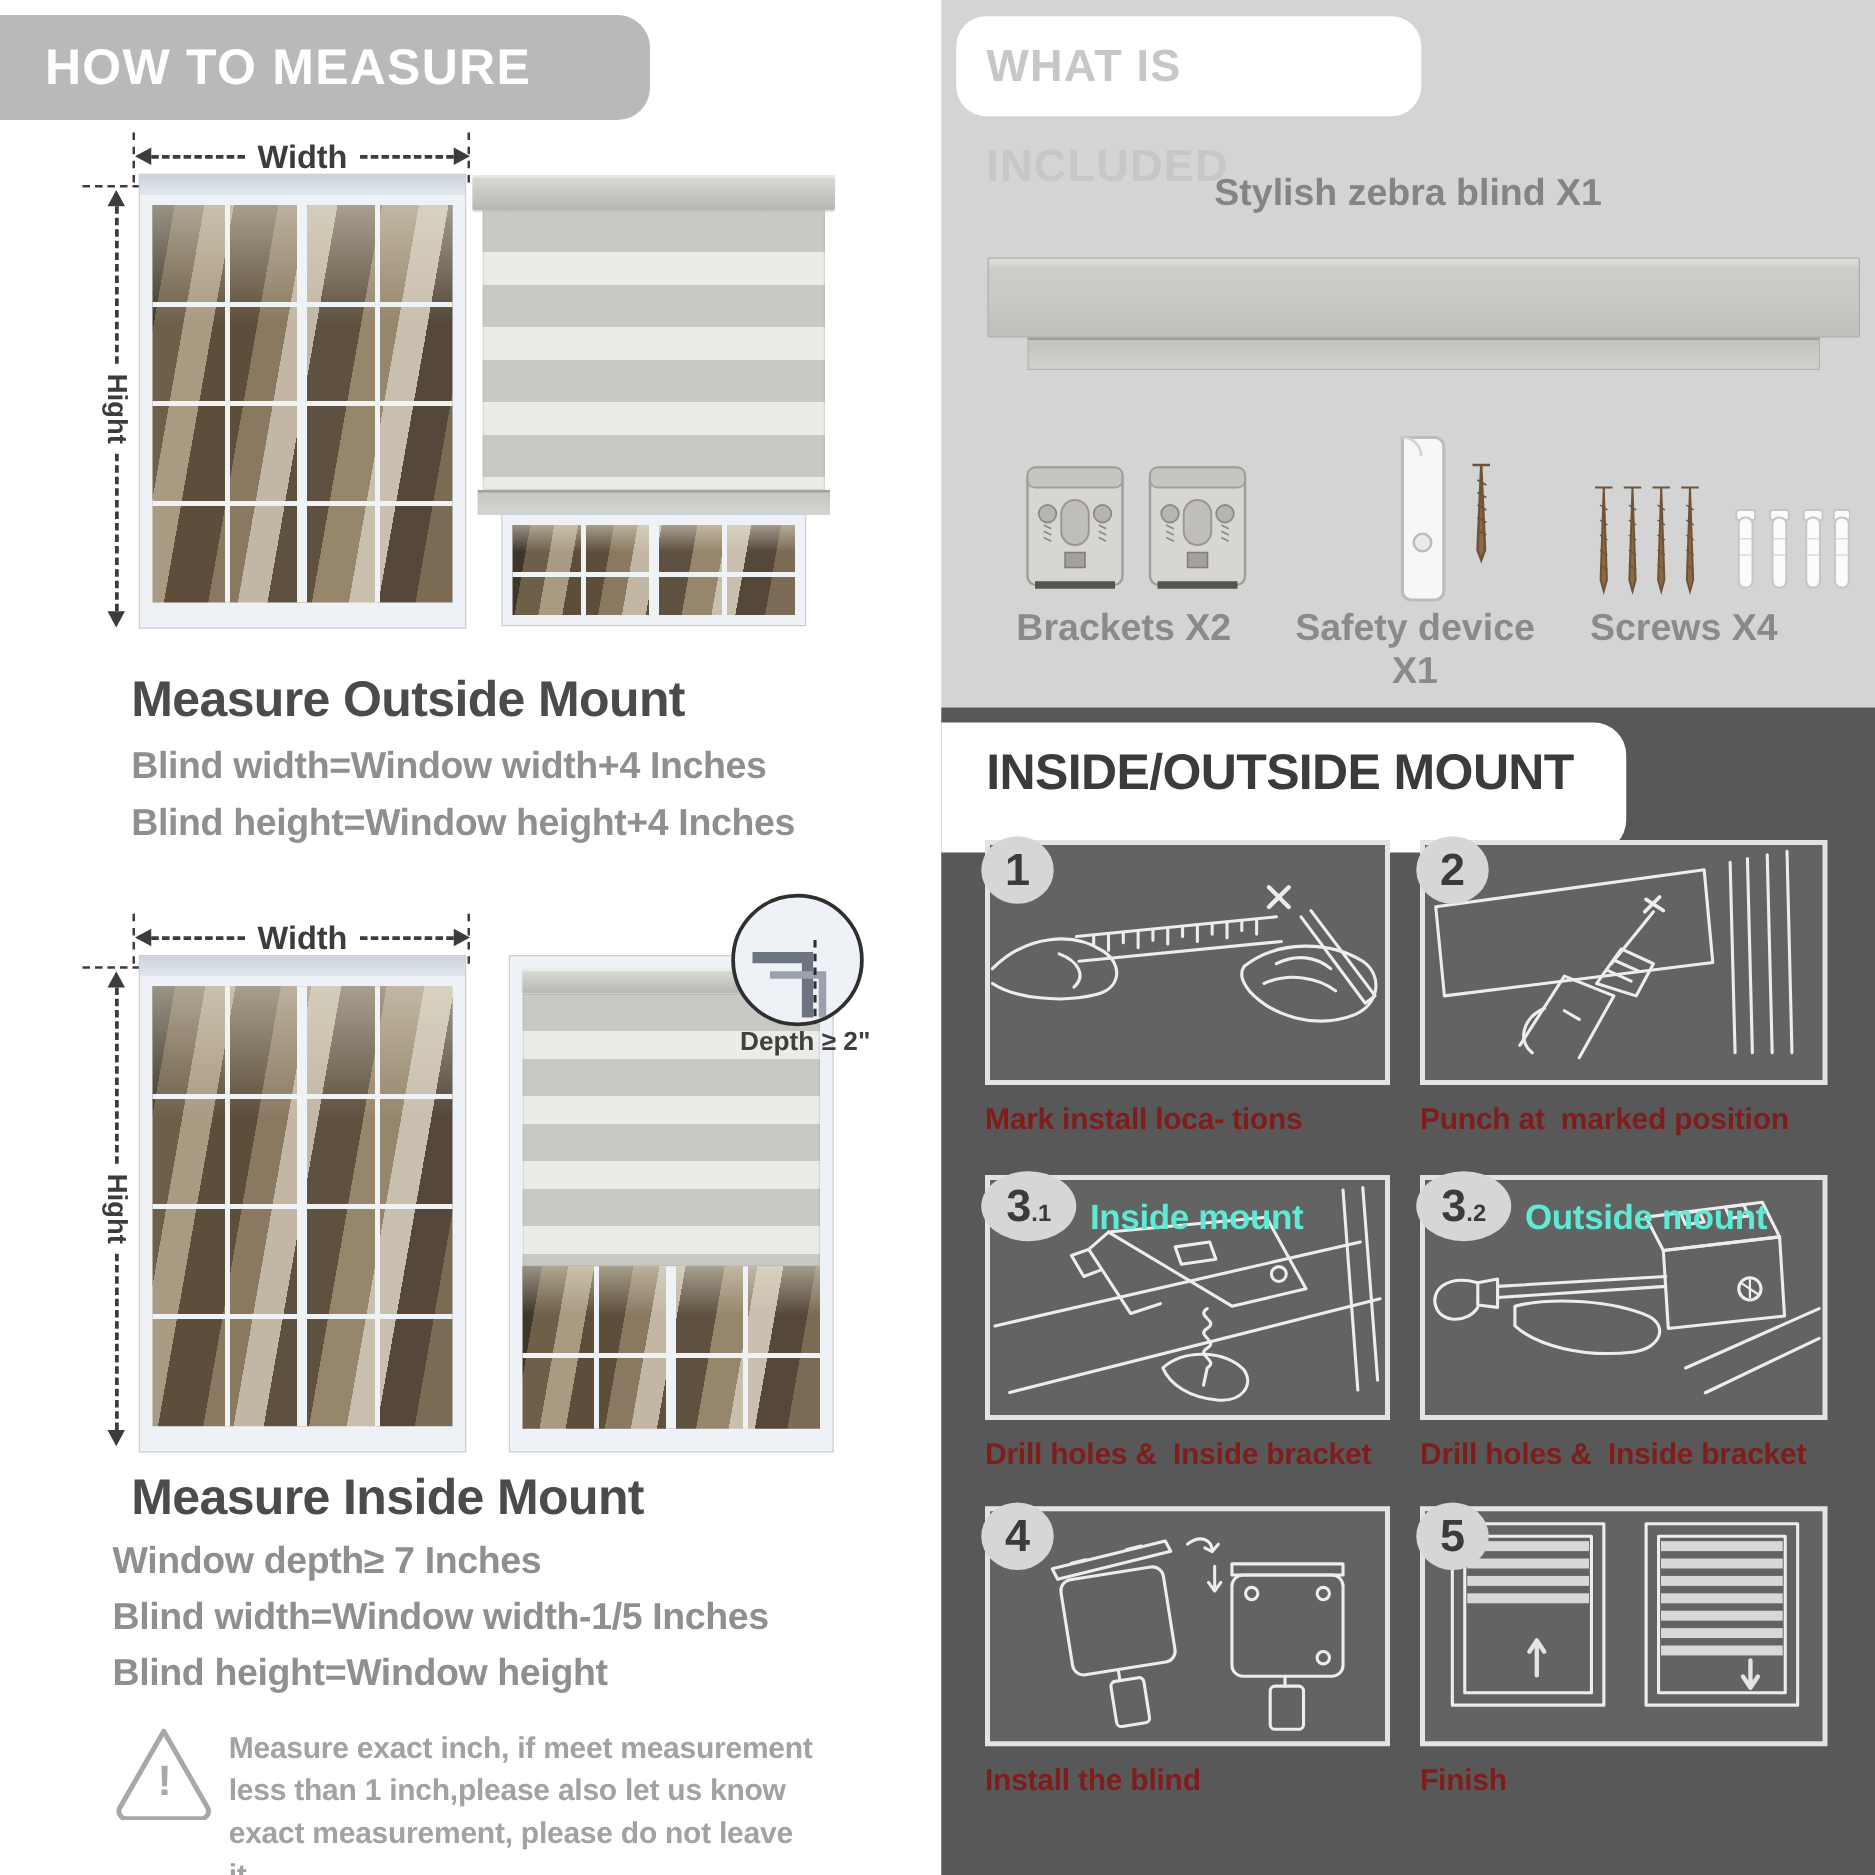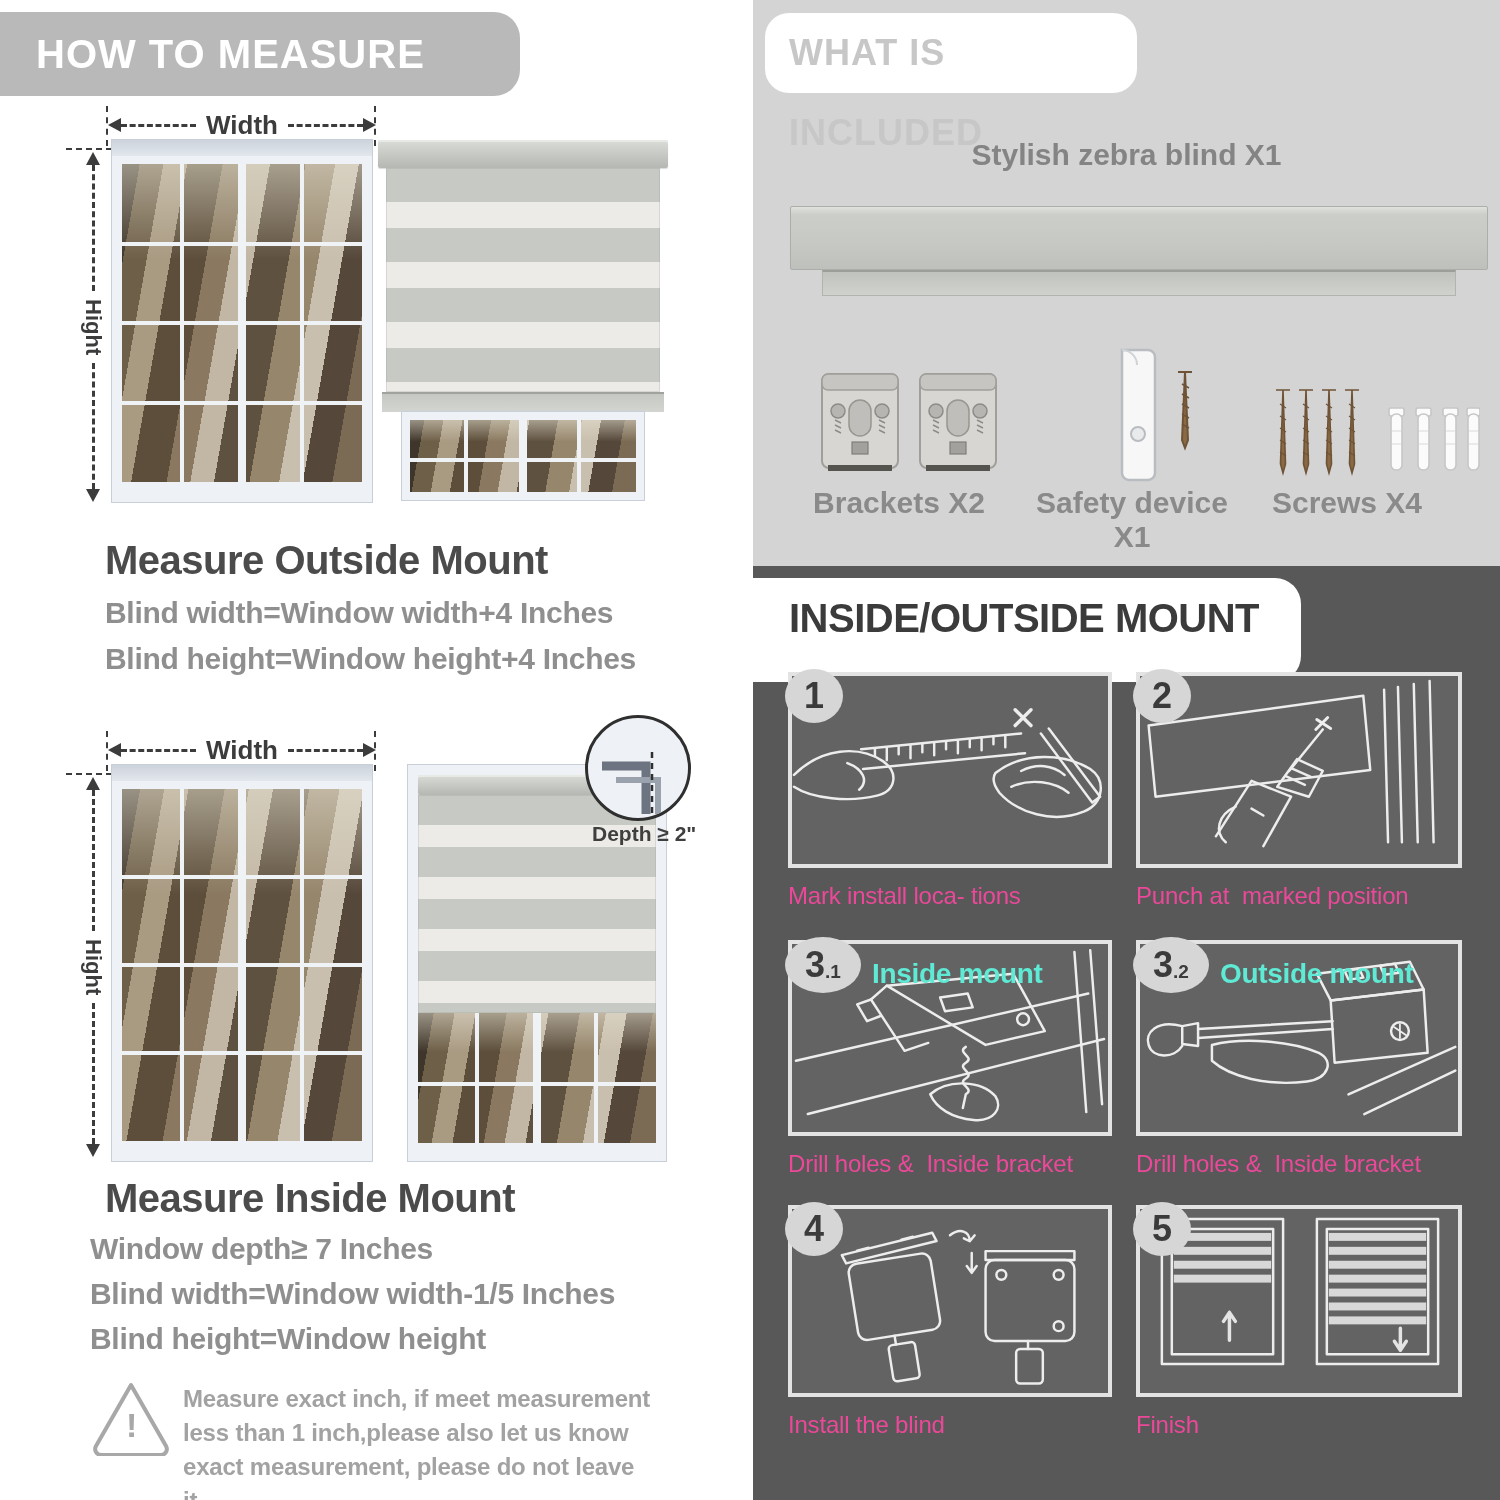--- a/index.html
+++ b/index.html
@@ -71,21 +71,21 @@
   
   .panel-dark{left:753px;top:566px;width:747px;height:934px;background:#585858;}
   .hdr-mount{left:753px;top:578px;width:548px;height:104px;background:#fff;border-radius:0 26px 26px 0;
     color:#3b3b3b;font-size:40px;font-weight:bold;line-height:80px;padding-left:36px;letter-spacing:-0.5px;box-sizing:border-box;}
   .step{position:absolute;}
   .sbox{position:relative;border:4px solid #e3e3e3;background:#636363;box-sizing:border-box;}
   .badge{position:absolute;top:-7px;left:-7px;background:#d6d6d6;border-radius:50%;display:flex;align-items:center;justify-content:center;}
   .badge .n{font-size:36px;font-weight:bold;color:#3b3b3b;line-height:1;}
   .badge .s{font-size:19px;font-weight:bold;color:#3b3b3b;margin-top:12px;line-height:1;}
   .stitle{position:absolute;top:14px;left:80px;font-size:28px;font-weight:bold;color:#5eead4;letter-spacing:-0.3px;}
-  .scap{margin-top:14px;font-size:24px;font-weight:normal;color:#ec4899;white-space:pre;letter-spacing:-0.2px;}
+  .scap{margin-top:14px;font-size:24px;font-weight:bold;color:#7f1d1d;white-space:pre;letter-spacing:-0.2px;}
   .lineart{position:absolute;inset:0;width:100%;height:100%;}
   .la{stroke:#ededed;stroke-width:2.5;fill:none;stroke-linecap:round;stroke-linejoin:round;}
 </style>
 </head>
 <body>
 
 <div id="page">
 
   <div class="abs hdr-left">HOW TO MEASURE</div>
 

